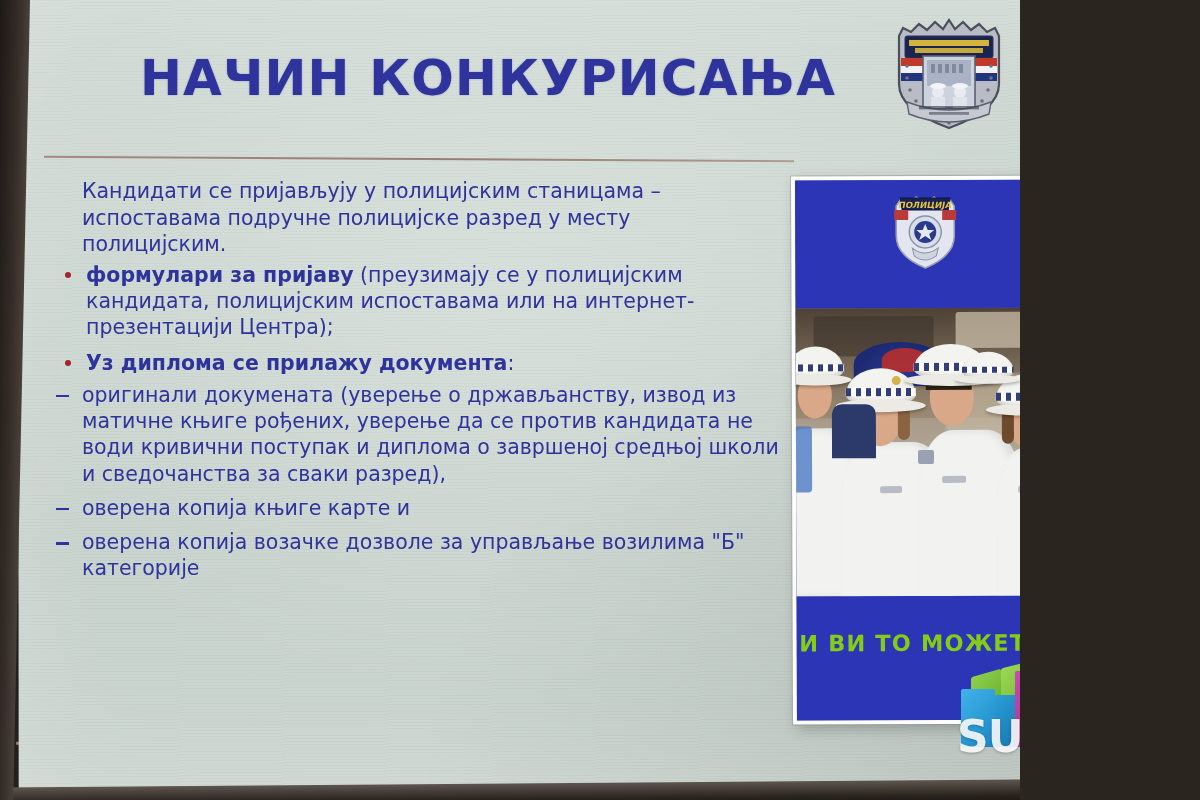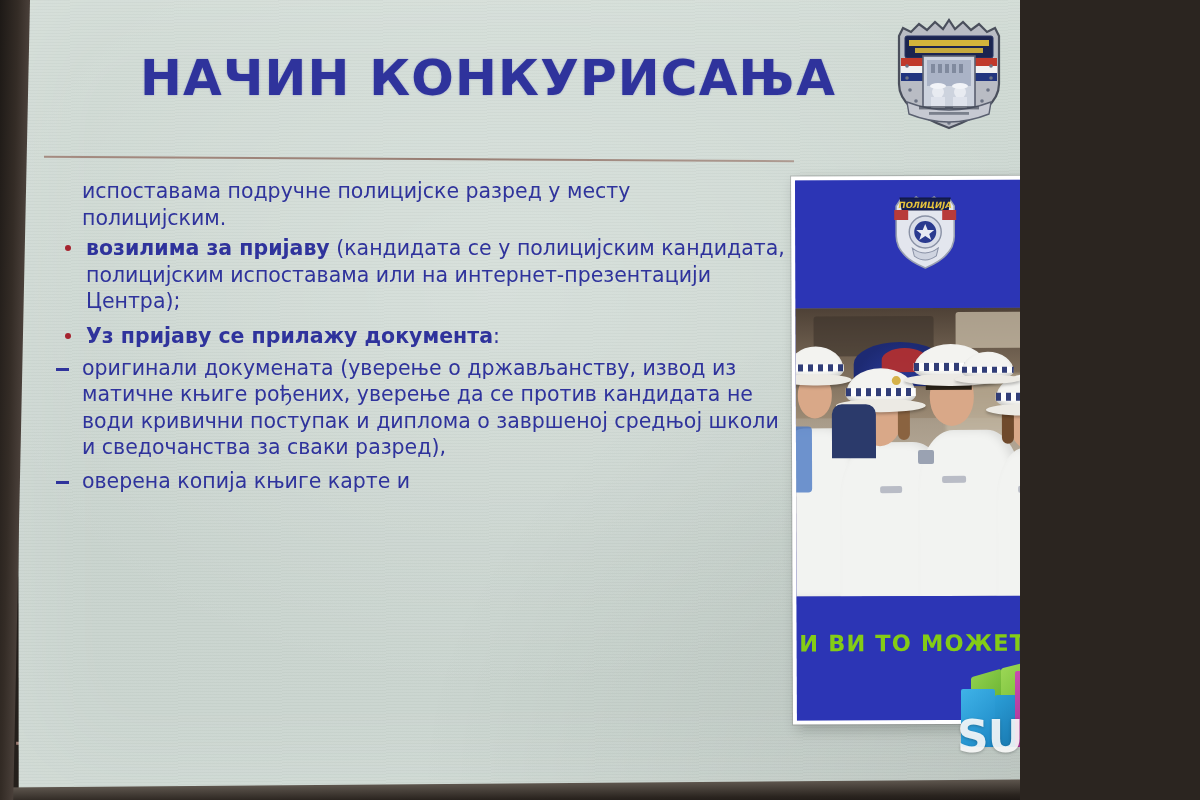--- a/index.html
+++ b/index.html
@@ -123,51 +123,57 @@
   <div id="slide"></div>
 
   <div class="content">
 
     <div class="title">НАЧИН КОНКУРИСАЊА</div>
     <div class="rule-top"></div>
 
     <div class="body-col">
 
       <div class="para">
+        <span class="ln">Кандидати се пријављују  у полицијским станицама –</span>
         <span class="ln">испоставама подручне полицијске разред у месту</span>
         <span class="ln">полицијским.</span>
       </div>
 
 
       <div class="bullet tight">
         <span class="dot"></span>
-        <b>возилима за пријаву</b><span> (кандидата се у полицијским</span>
+        <b>формулари за пријаву</b><span> (преузимају се у полицијским</span>
         <span class="ln">кандидата,  полицијским испоставама или на</span>
         <span class="ln">интернет-презентацији Центра);</span>
       </div>
 
       <div class="bullet tight" style="margin-top:9px;">
         <span class="dot"></span>
-        <b>Уз пријаву се прилажу документа</b><span>:</span>
+        <b>Уз диплома се прилажу документа</b><span>:</span>
       </div>
 
       <div class="dash tight" style="margin-top:6px;">
         <span class="dh"></span>
         <span>оригинали докумената (уверење о држављанству,</span>
         <span class="ln">извод из матичне књиге рођених, уверење да се</span>
         <span class="ln">против кандидата не води  кривични поступак и</span>
         <span class="ln">диплома о завршеној средњој школи и сведочанства</span>
         <span class="ln">за сваки разред),</span>
       </div>
 
       <div class="dash tight" style="margin-top:8px;">
         <span class="dh"></span>
         <span>оверена копија књиге карте и</span>
       </div>
 
+      <div class="dash tight" style="margin-top:8px;">
+        <span class="dh"></span>
+        <span>оверена копија возачке дозволе за управљање</span>
+        <span class="ln">возилима "Б" категорије</span>
+      </div>
 
     </div>
 
     <div class="crest">
       <svg viewBox="0 0 128 128" width="128" height="128">
 
         <path d="M14 30 L18 22 L26 26 L34 18 L42 24 L50 16 L58 23 L64 14 L70 23 L78 16 L86 24 L94 18 L102 26 L110 22 L114 30
                  L114 78 Q114 104 64 122 Q14 104 14 78 Z" fill="#b9bcc4" stroke="#4a4f5c" stroke-width="2.2"></path>
 
         <rect x="20" y="30" width="88" height="22" rx="2" fill="#1b2450" stroke="#2a3465" stroke-width="1"></rect>

